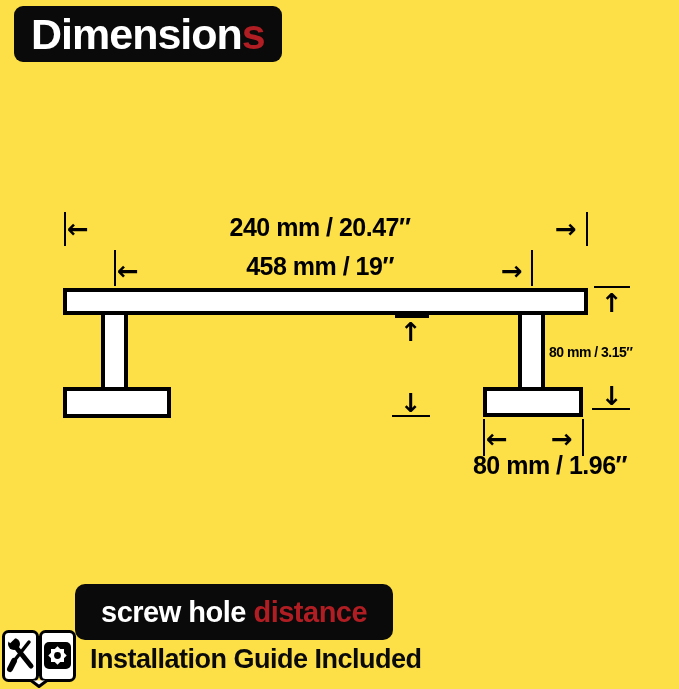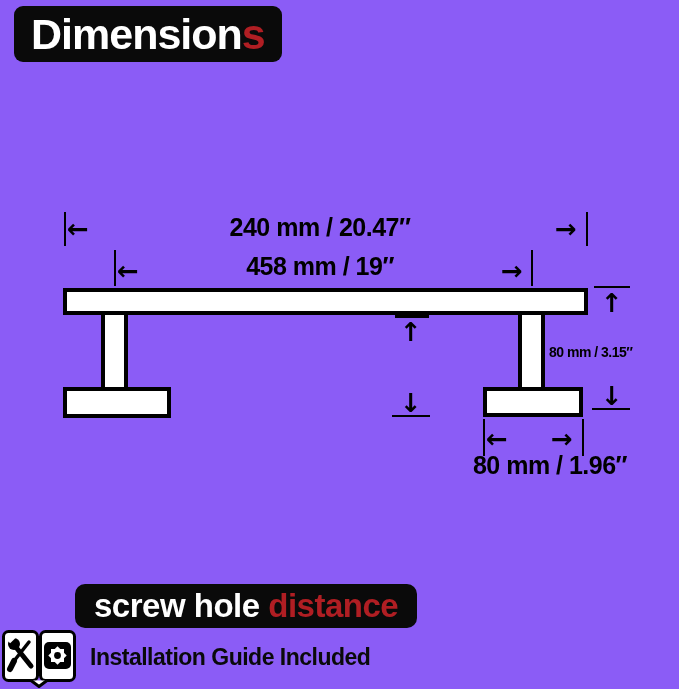--- a/index.html
+++ b/index.html
@@ -1,17 +1,17 @@
 <!DOCTYPE html>
 <html><head>
 <meta charset="utf-8">
 <style>
   html,body{margin:0;padding:0;background:#fff;}
   #canvas{
-    position:relative;width:679px;height:689px;background:#8b5cf6;overflow:hidden;
+    position:relative;width:679px;height:689px;background:#fde047;overflow:hidden;
     font-family:"Liberation Sans",sans-serif;color:#000;
   }
   
   .title-badge{
     position:absolute;left:14px;top:6px;height:56px;
     background:#0a0a0a;border-radius:9px;
     display:flex;align-items:center;padding:0 17px;
     font-weight:bold;font-size:43px;letter-spacing:-1px;line-height:1;
   }
   .title-badge .w{color:#ffffff;}
@@ -33,30 +33,30 @@
   .hline{position:absolute;height:2px;background:#000;}
   .arrow{position:absolute;font-family:"DejaVu Sans",sans-serif;font-weight:bold;
     font-size:26px;line-height:1;color:#000;}
   .dimtext{position:absolute;font-weight:bold;font-size:25px;letter-spacing:-0.5px;
     white-space:nowrap;color:#000;}
   .dimtext.centered{text-align:center;}
   .dimtext.small{font-size:14px;}
   
   .banner{position:absolute;left:75px;top:584px;display:flex;align-items:center;}
   .banner .pill{
-    background:#0a0a0a;border-radius:10px;height:44px;display:flex;align-items:center;
-    padding:0 19px;font-weight:bold;font-size:33px;letter-spacing:-0.5px;white-space:pre;
+    background:#0a0a0a;border-radius:10px;height:56px;display:flex;align-items:center;
+    padding:0 26px;font-weight:bold;font-size:29px;letter-spacing:-0.5px;white-space:pre;
   }
   .banner .pill .w{color:#ffffff;}
   .banner .pill .r{color:#b01e23;}
   .banner .value{font-weight:bold;font-size:29px;letter-spacing:-0.5px;color:#000;
     margin-left:4px;white-space:nowrap;}
   
   .book{position:absolute;left:1px;top:629px;}
-  .footer-label{position:absolute;left:90px;top:644px;font-weight:bold;font-size:23px;
+  .footer-label{position:absolute;left:90px;top:644px;font-weight:bold;font-size:27px;
     letter-spacing:-0.5px;white-space:nowrap;color:#0a0a0a;}
 </style>
 </head>
 <body>
 
 <div id="canvas">
 
   <div class="title-badge">
     <span class="w">Dimension</span>
       <span class="r">s</span>

